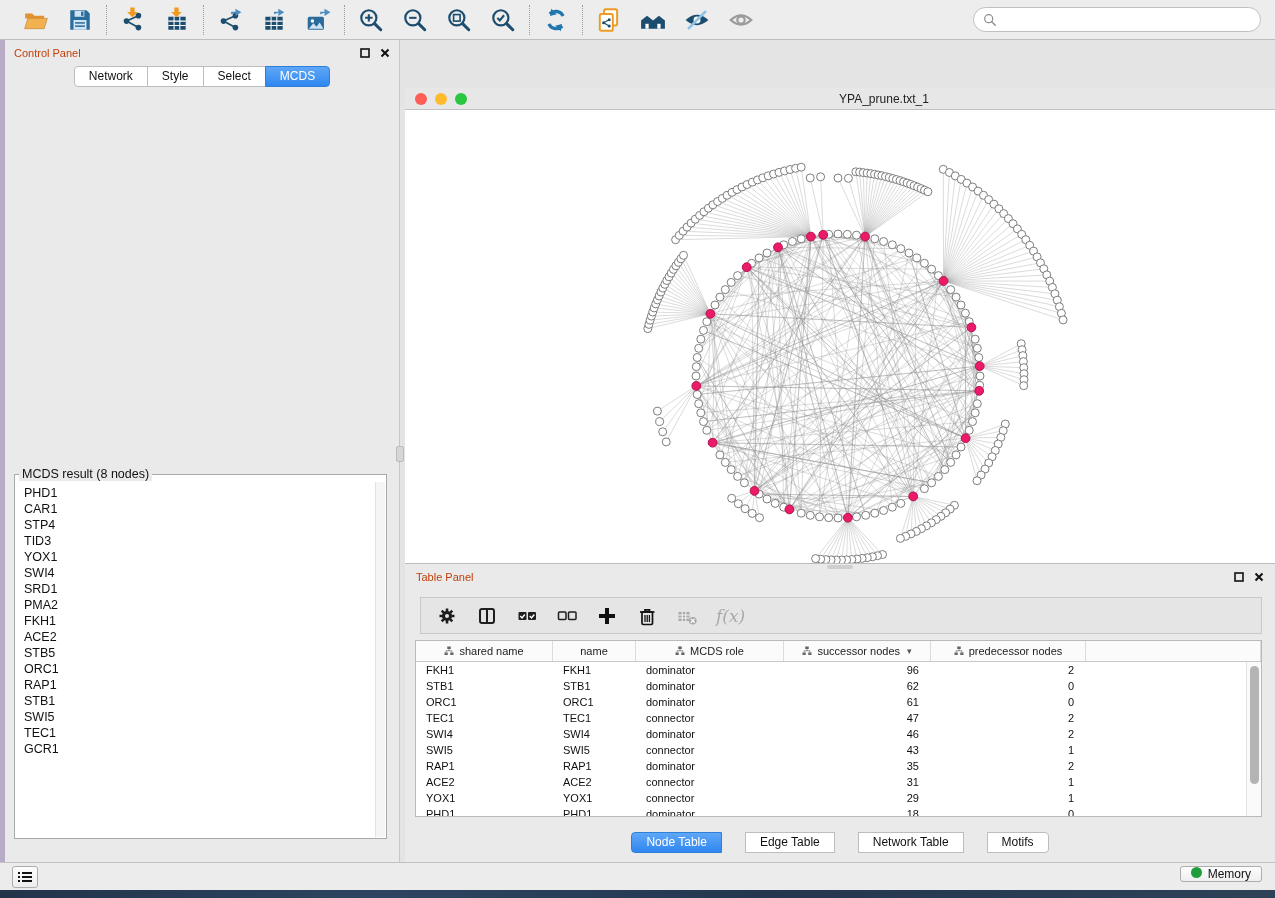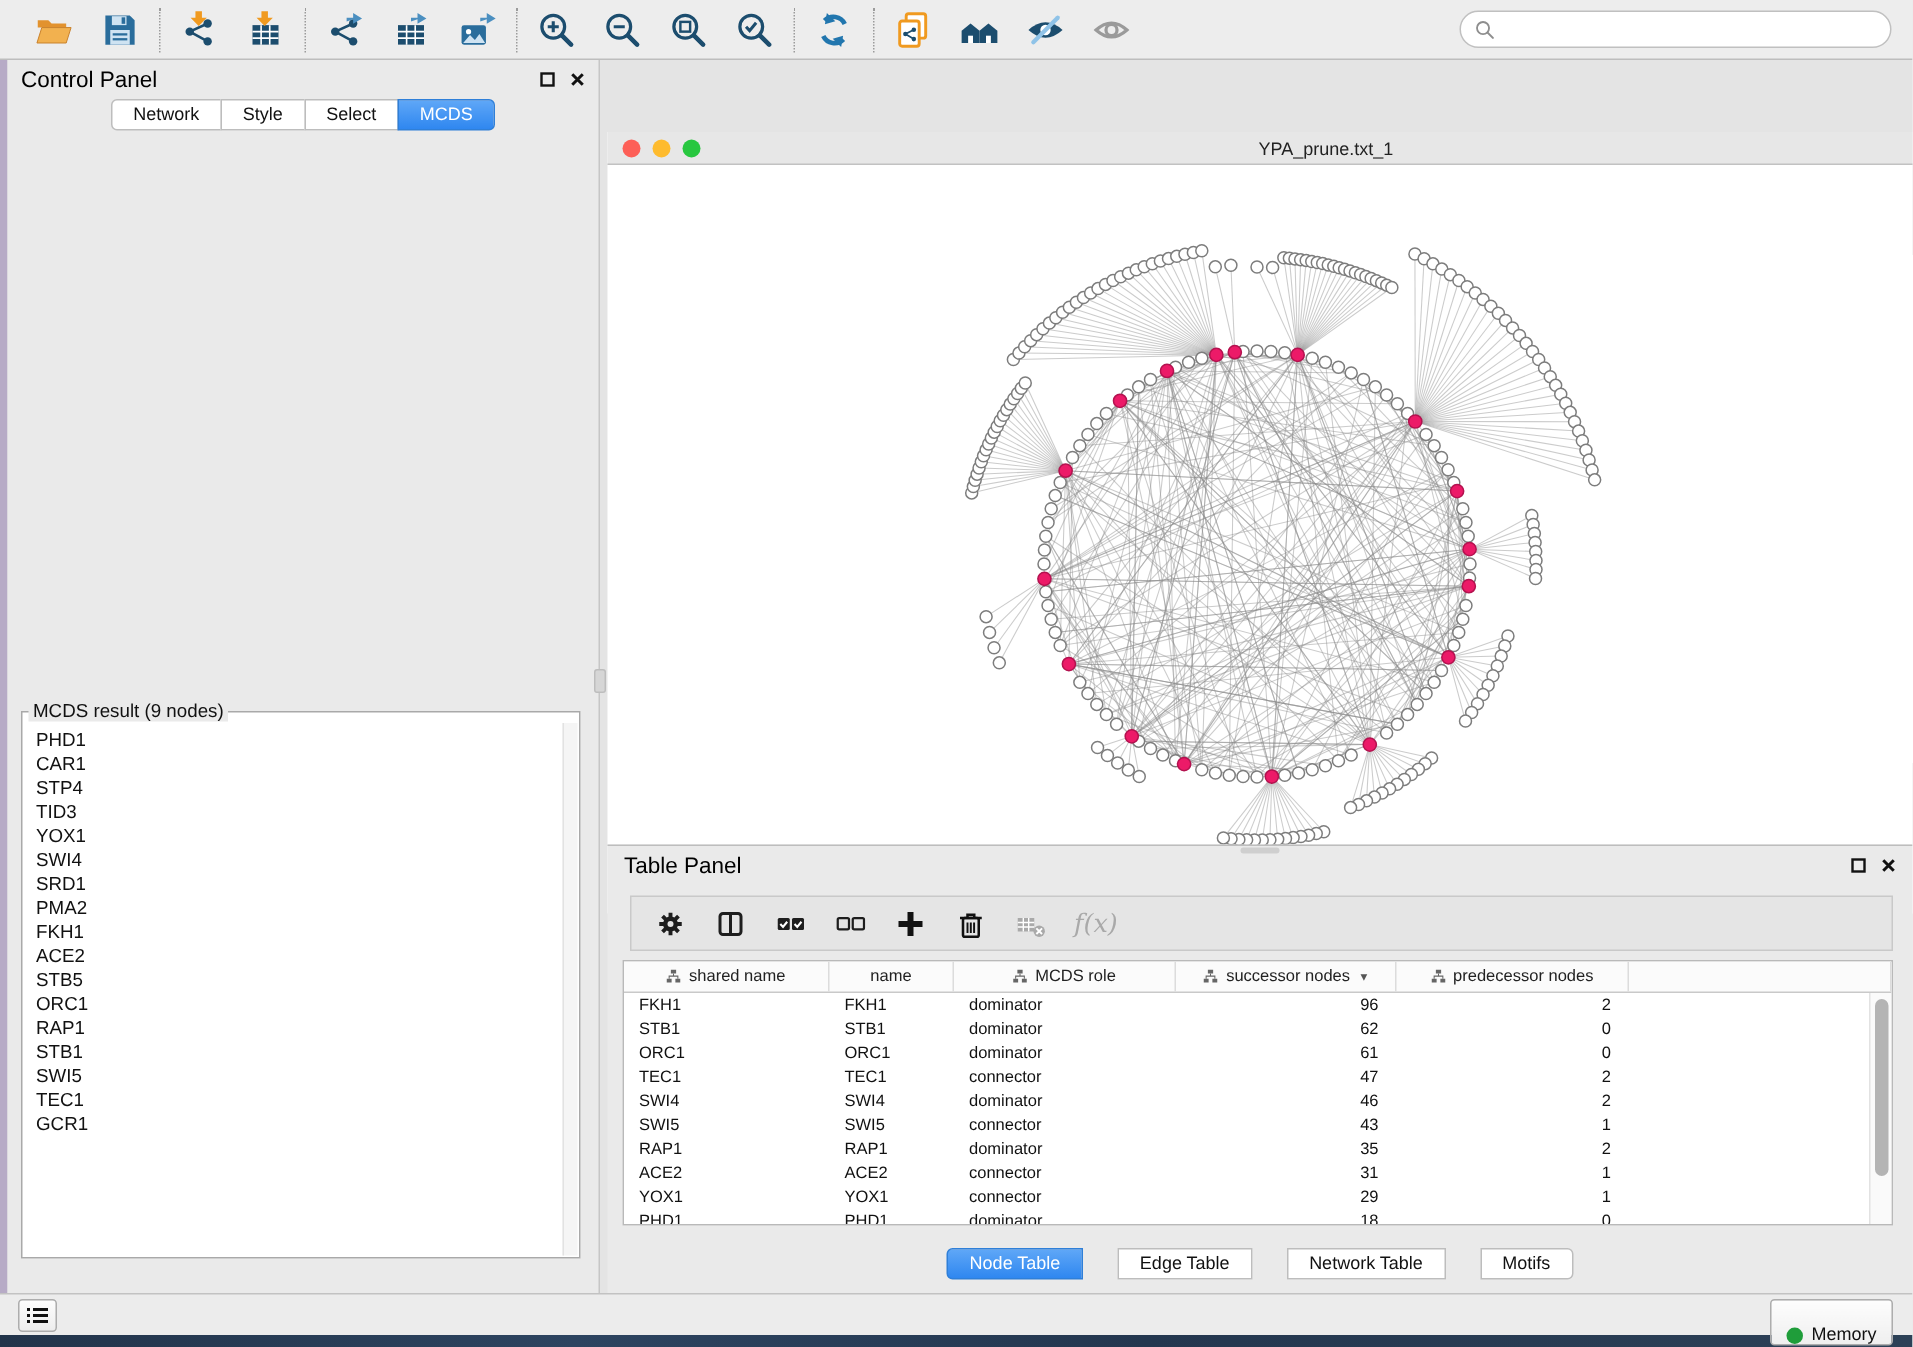--- a/index.html
+++ b/index.html
@@ -19,21 +19,21 @@
   .tb-search input { border:none; outline:none; background:transparent; flex:1; font-size:12px; margin-left:6px; }
 
   
   .left-strip { position:absolute; left:0; top:40px; width:5px; height:850px; background:#b7abc6; }
   .bottom-strip { position:absolute; left:0; top:890px; width:1275px; height:8px;
     background:linear-gradient(90deg,#22344a,#2d4460 30%,#24374f 60%,#2d4157); }
 
   
   .control-panel { position:absolute; left:5px; top:40px; width:395px; height:822px; background:#eaeaea; border-right:1px solid #c6c6c6; }
   .panel-header { height:26px; display:flex; align-items:center; padding:0 9px; }
-  .panel-title { font-size:15px; color:#000000; }
+  .panel-title { font-size:11px; color:#c2410c; }
   .win-btns { margin-left:auto; display:flex; align-items:center; gap:9px; }
   .win-btn { width:11px; height:11px; display:flex; align-items:center; justify-content:center; }
   .win-btn svg { width:10px; height:10px; }
 
   .seg-tabs { display:flex; justify-content:center; }
   .seg-tab { height:21px; line-height:19px; padding:0 14px; font-size:12px; color:#111; background:#fff;
     border:1px solid #bdbdbd; margin-left:-1px; }
   .seg-tab:first-child { border-radius:4px 0 0 4px; margin-left:0; }
   .seg-tab:last-child { border-radius:0 4px 4px 0; }
   .seg-tab.active { background:linear-gradient(#5fa7f7,#2f87f0); border-color:#2f7fd8; color:#fff; }
@@ -92,22 +92,22 @@
   .t-scroll { position:absolute; right:0; top:21px; bottom:0; width:15px; background:#fafafa; border-left:1px solid #e2e2e2; }
   .t-thumb { position:absolute; left:3px; top:4px; width:9px; height:118px; background:#b4b4b4; border-radius:5px; }
 
   .tp-tabs { position:absolute; left:0; right:0; bottom:9px; display:flex; justify-content:center;gap:24px; }
 
   
   .status-bar { position:absolute; left:0; top:862px; width:1275px; height:28px; background:#ececec; border-top:1px solid #c2c2c2; }
   .sb-left-btn { position:absolute; left:12px; top:3px; width:26px; height:22px; background:linear-gradient(#fdfdfd,#ededed);
     border:1px solid #adadad; border-radius:3px; display:flex; align-items:center; justify-content:center; }
   .sb-left-btn svg { width:14px; height:12px; }
-  .memory-btn { position:absolute; right:13px; top:3px; height:31px; padding:0 10px; background:linear-gradient(#fdfdfd,#efefef);
-    border:1px solid #adadad; border-radius:3px; display:flex; align-items:flex-end; gap:6px; font-size:12px; color:#111; }
+  .memory-btn { position:absolute; right:13px; top:3px; height:16px; padding:0 10px; background:linear-gradient(#fdfdfd,#efefef);
+    border:1px solid #adadad; border-radius:3px; display:flex; align-items:flex-start; gap:6px; font-size:12px; color:#111; }
   .memory-dot { width:11px; height:11px; border-radius:50%; }
 </style>
 </head>
 <body>
 
 <div class="screen">
 
   <div class="toolbar" id="main-toolbar">
 
     <div class="tb-group">
@@ -282,21 +282,21 @@
           </span>
       </span>
     </div>
     <div class="seg-tabs" id="cp-tabs">
         <div class="seg-tab">Network</div>
         <div class="seg-tab">Style</div>
         <div class="seg-tab">Select</div>
         <div class="seg-tab active">MCDS</div>
       </div>
     <fieldset class="mcds-box">
-      <legend>MCDS result (9 nodes)</legend>
+      <legend>MCDS result (8 nodes)</legend>
       <div class="mcds-list" id="mcds-list">
           <div class="mcds-item">PHD1</div>
           <div class="mcds-item">CAR1</div>
           <div class="mcds-item">STP4</div>
           <div class="mcds-item">TID3</div>
           <div class="mcds-item">YOX1</div>
           <div class="mcds-item">SWI4</div>
           <div class="mcds-item">SRD1</div>
           <div class="mcds-item">PMA2</div>
           <div class="mcds-item">FKH1</div>

